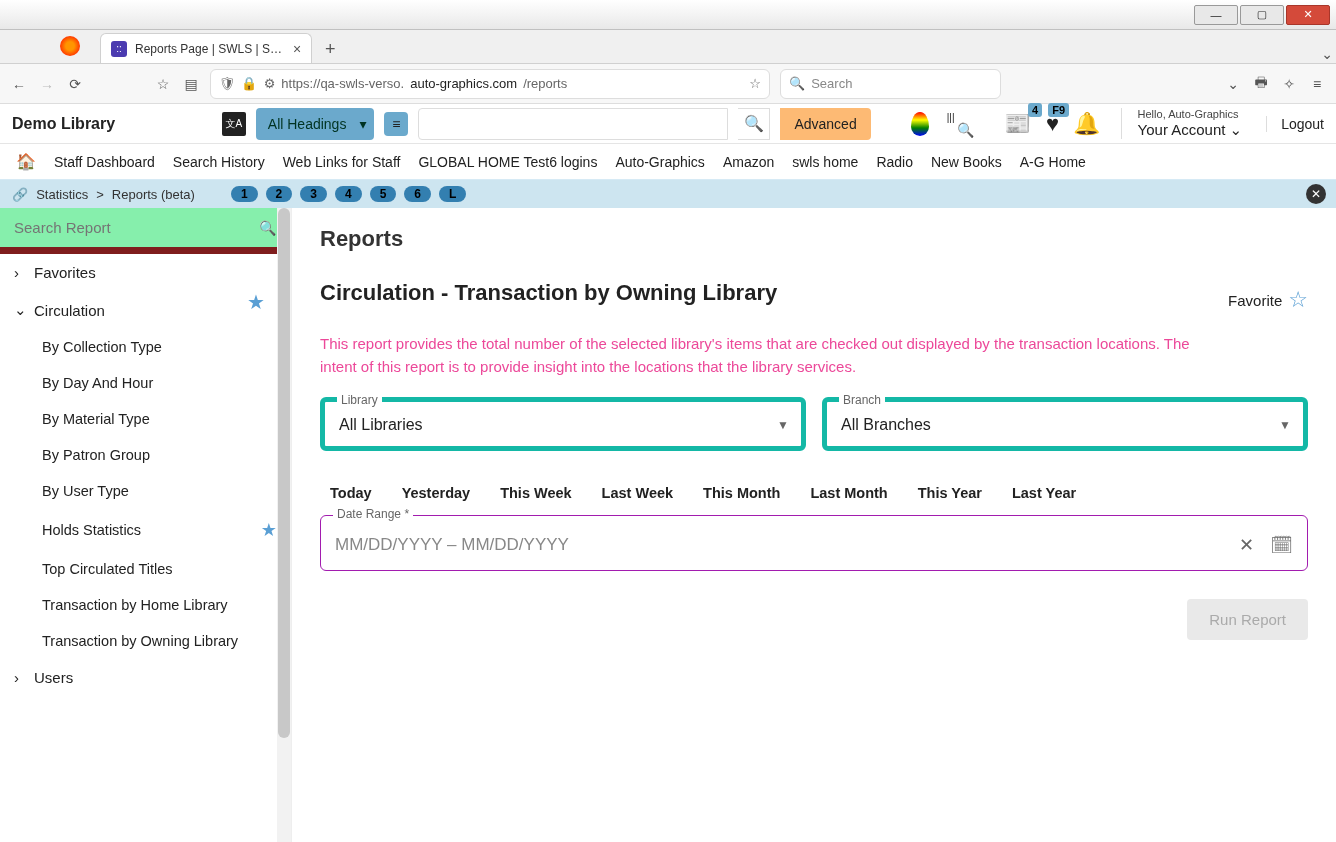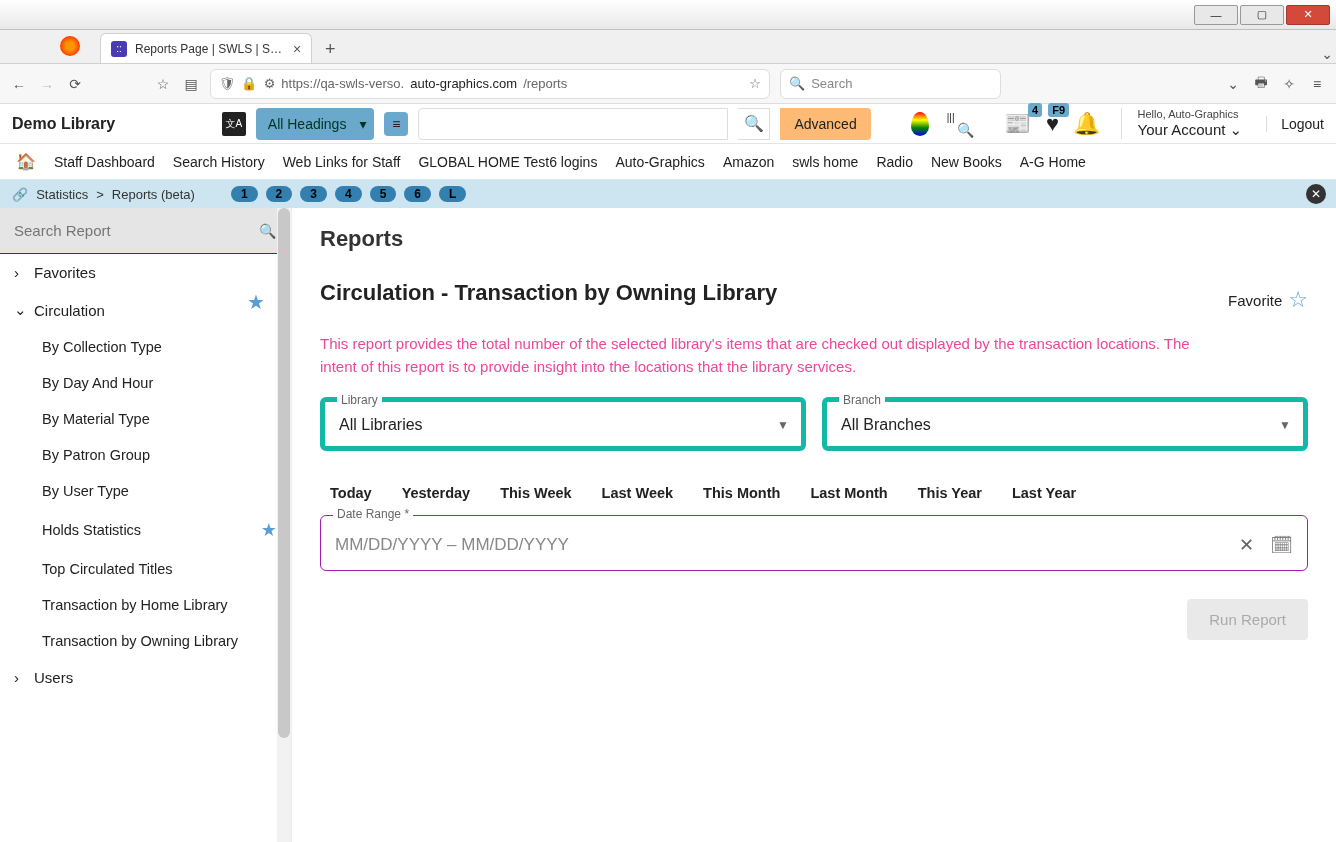--- a/index.html
+++ b/index.html
@@ -52,21 +52,21 @@
   .home-icn{font-size:16px;}
   
   .crumb{ height:28px; background:#cde5f0; display:flex; align-items:center; padding:0 12px; gap:8px; font-size:13px; color:#333; position:relative;}
   .crumb .pill{ background:#337fb0; color:#000; font-weight:bold; padding:1px 10px; border-radius:10px; font-size:12px;}
   .crumb .close-x{ position:absolute; right:10px; width:20px;height:20px; background:#333; color:#fff; border-radius:50%; display:flex;align-items:center;justify-content:center; font-size:12px;}
   
   .main{ display:flex; height:calc(842px - 30px - 34px - 40px - 40px - 36px - 28px); }
   .sidebar{ width:292px; background:#fff; border-right:1px solid #eee; position:relative; overflow:hidden;}
   .sb-scroll{position:absolute;right:0;top:0;width:14px;height:100%;background:#f2f2f2;}
   .sb-thumb{position:absolute;right:1px;top:0;width:12px;height:530px;background:#c8c8c8;border-radius:6px;}
-  .sb-search{ height:46px; display:flex; align-items:center; padding:0 14px; background:#e5e5e5; border-bottom:1px solid #7f1d1d;}
+  .sb-search{ height:46px; display:flex; align-items:center; padding:0 14px; background:#86efac; border-bottom:7px solid #7f1d1d;}
   .sb-search input{ border:none; background:transparent; flex:1; font-size:15px; color:#777; outline:none;}
   .sb-row{ display:flex; align-items:center; gap:10px; padding:10px 14px; font-size:15px; cursor:pointer;}
   .sb-row.sub{ padding-left:42px; font-size:14.5px;}
   .chev{display:inline-block; width:10px;}
   .star-on{color:#5a9fd4; font-size:18px; margin-left:auto;}
   
   .content{ flex:1; padding:18px 28px; overflow:auto; background:#fff; position:relative;}
   .content h1{ font-size:22px; font-weight:600; color:#333; margin-bottom:28px;}
   .report-hdr{ display:flex; align-items:center;}
   .report-hdr h2{ font-size:22px; font-weight:600; color:#222; margin-bottom:14px;}

